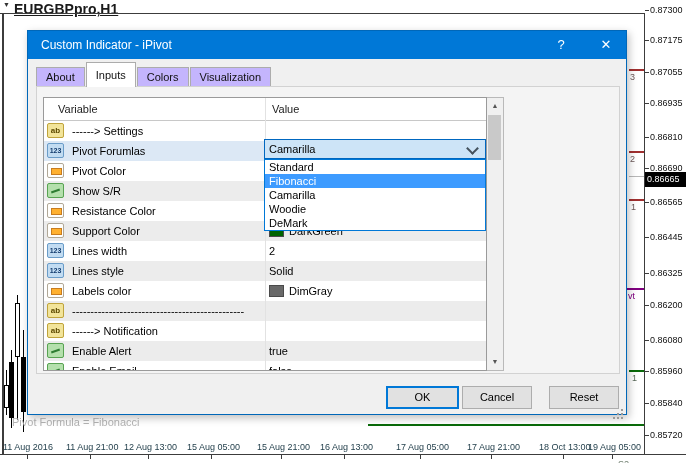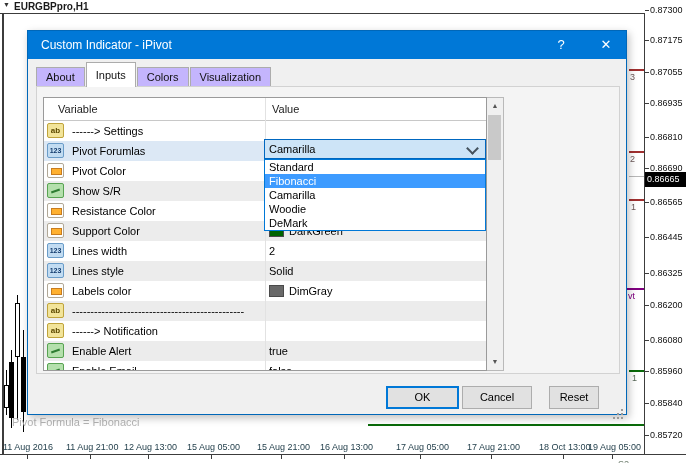--- a/index.html
+++ b/index.html
@@ -2,21 +2,21 @@
 <html><head>
 <meta charset="utf-8">
 <style>
   html,body{margin:0;padding:0;}
   body{width:686px;height:463px;position:relative;background:#ffffff;overflow:hidden;
        font-family:"Liberation Sans", sans-serif;-webkit-font-smoothing:antialiased;}
   .abs{position:absolute;}
 
   
   #chart{position:absolute;inset:0;}
-  .sym{left:14px;top:1px;font-size:10px;font-weight:bold;color:#1a1a1a;}
+  .sym{left:14px;top:1px;font-size:14px;font-weight:bold;color:#1a1a1a;text-decoration:underline;}
   .sym-tri{left:3px;top:1px;font-size:7px;color:#333;}
   .frame-top{left:0;top:13px;width:644px;height:1px;background:#3c3c3c;}
   .frame-left{left:2px;top:13px;width:2px;height:442px;background:#3c3c3c;}
   .axis-v{left:644px;top:13px;width:1px;height:442px;background:#3c3c3c;}
   .axis-h{left:0;top:454px;width:686px;height:1px;background:#3c3c3c;}
   .price-label{position:absolute;left:650px;font-size:9px;color:#101010;white-space:nowrap;}
   .price-tick{position:absolute;left:645px;width:4px;height:1px;background:#3c3c3c;}
   .time-label{position:absolute;top:442px;font-size:9px;color:#26424e;white-space:nowrap;}
   .time-tick{position:absolute;top:455px;width:1px;height:4px;background:#3c3c3c;}
   .cur-price{left:645px;top:172px;width:41px;height:15px;background:#000;color:#fff;
@@ -82,21 +82,21 @@
   .opt{height:14px;line-height:14px;font-size:11px;padding-left:4px;color:#000;white-space:nowrap;}
   .opt.hl{background:#3d9bff;color:#fff;}
 
   .btn{position:absolute;background:#e1e1e1;border:1px solid #adadad;box-sizing:border-box;
        font-size:11px;text-align:center;color:#000;}
   .btn u{text-decoration:underline;}
   #btn-load{left:483px;top:285px;width:105px;height:22px;line-height:20px;}
   #btn-save{left:483px;top:316px;width:105px;height:22px;line-height:20px;}
   #btn-ok{left:358px;top:355px;width:73px;height:23px;line-height:19px;border:2px solid #0078d7;}
   #btn-cancel{left:434px;top:355px;width:70px;height:23px;line-height:21px;}
-  #btn-reset{left:521px;top:355px;width:50px;height:23px;line-height:21px;}
+  #btn-reset{left:521px;top:355px;width:70px;height:23px;line-height:21px;}
   .grip{position:absolute;right:3px;bottom:3px;width:2px;height:2px;background:#9a9a9a;
         box-shadow:-4px 4px 0 #9a9a9a, 0 4px 0 #9a9a9a, -8px 8px 0 #9a9a9a, -4px 8px 0 #9a9a9a, 0 8px 0 #9a9a9a;}
 </style>
 </head>
 <body>
 
 <div id="chart">
   <span class="abs sym-tri">▼</span>
   <span class="abs sym">EURGBPpro,H1</span>
   <div class="abs frame-top"></div>

